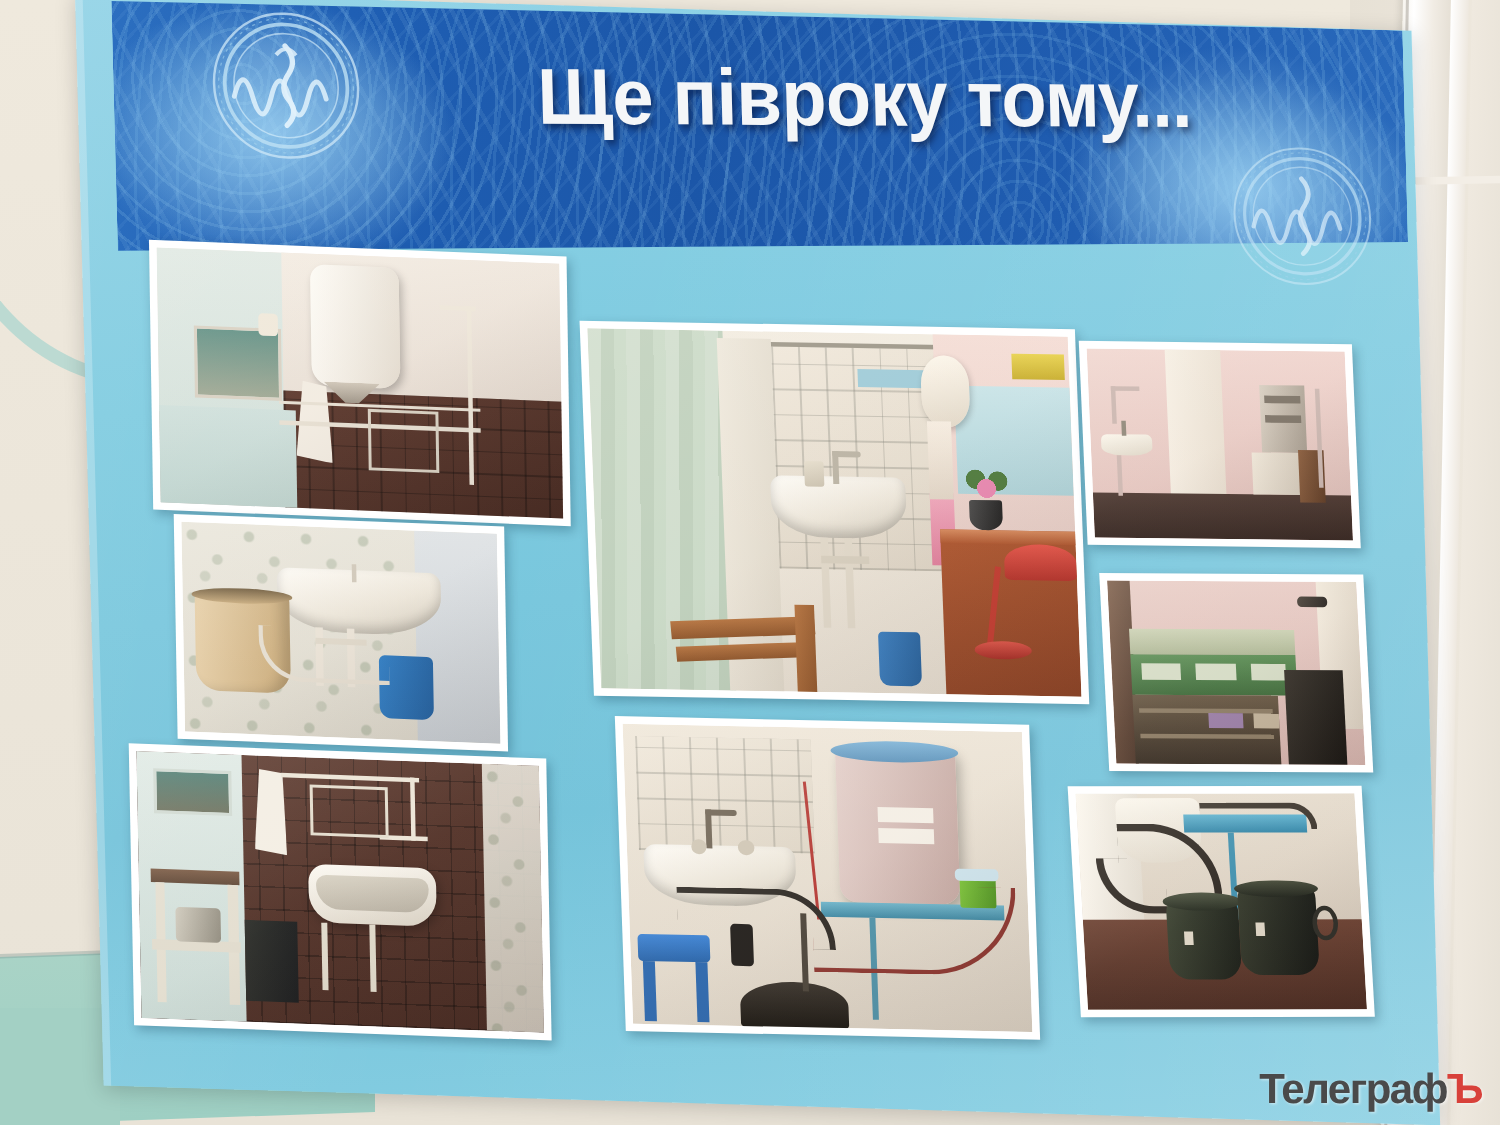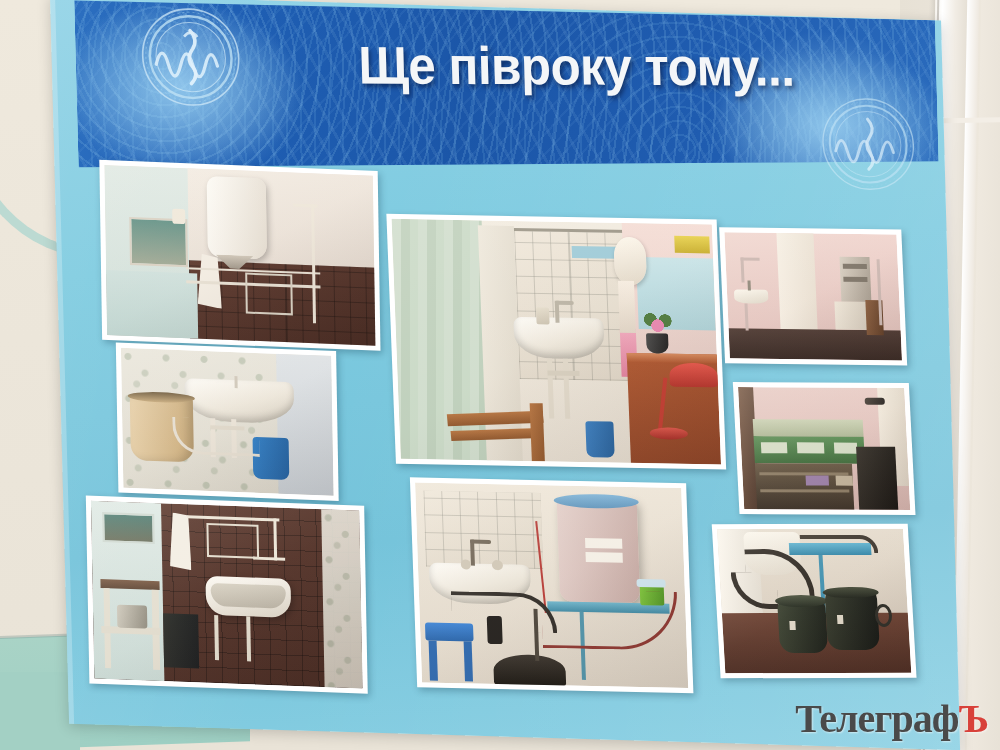--- a/index.html
+++ b/index.html
@@ -104,22 +104,22 @@
      radial-gradient(circle at 18% 20%, rgba(150,165,140,.45) 0 3px, rgba(0,0,0,0) 4px),
      radial-gradient(circle at 62% 58%, rgba(150,165,140,.40) 0 3px, rgba(0,0,0,0) 4px),
      radial-gradient(circle at 40% 85%, rgba(150,165,140,.35) 0 3px, rgba(0,0,0,0) 4px),
      linear-gradient(170deg,#e9e6dc,#dcd8cc);background-size:38px 42px,38px 42px,38px 42px,100% 100%;}
   .sink{background:linear-gradient(165deg,#fdfbf6 0%, #ece6da 55%, #d6cfc1 100%);
      border-radius:8px 8px 42% 42%/8px 8px 60% 60%;box-shadow:inset 0 -4px 7px rgba(0,0,0,.18);}
   .photofade{position:absolute;inset:0;
      background:linear-gradient(150deg, rgba(255,250,240,.16), rgba(255,240,225,.05) 50%, rgba(90,70,60,.12));}
 
   
-  .wm{position:absolute;right:12px;bottom:8px;font-size:40px;font-weight:bold;
-     font-family:Liberation Serif, serif;color:#4a4a4a;letter-spacing:-1px;
+  .wm{position:absolute;right:12px;bottom:8px;font-size:28px;font-weight:bold;
+     font-family:Liberation Sans, sans-serif;color:#4a4a4a;letter-spacing:-1px;
      text-shadow:1px 1px 2px rgba(255,255,255,.55);}
   .wm .hard{color:#d8413a;}
 </style>
 </head>
 <body>
 
 <div id="stage">
 
   <div class="wall-upper"></div>
   <div class="wall-lower"></div>

